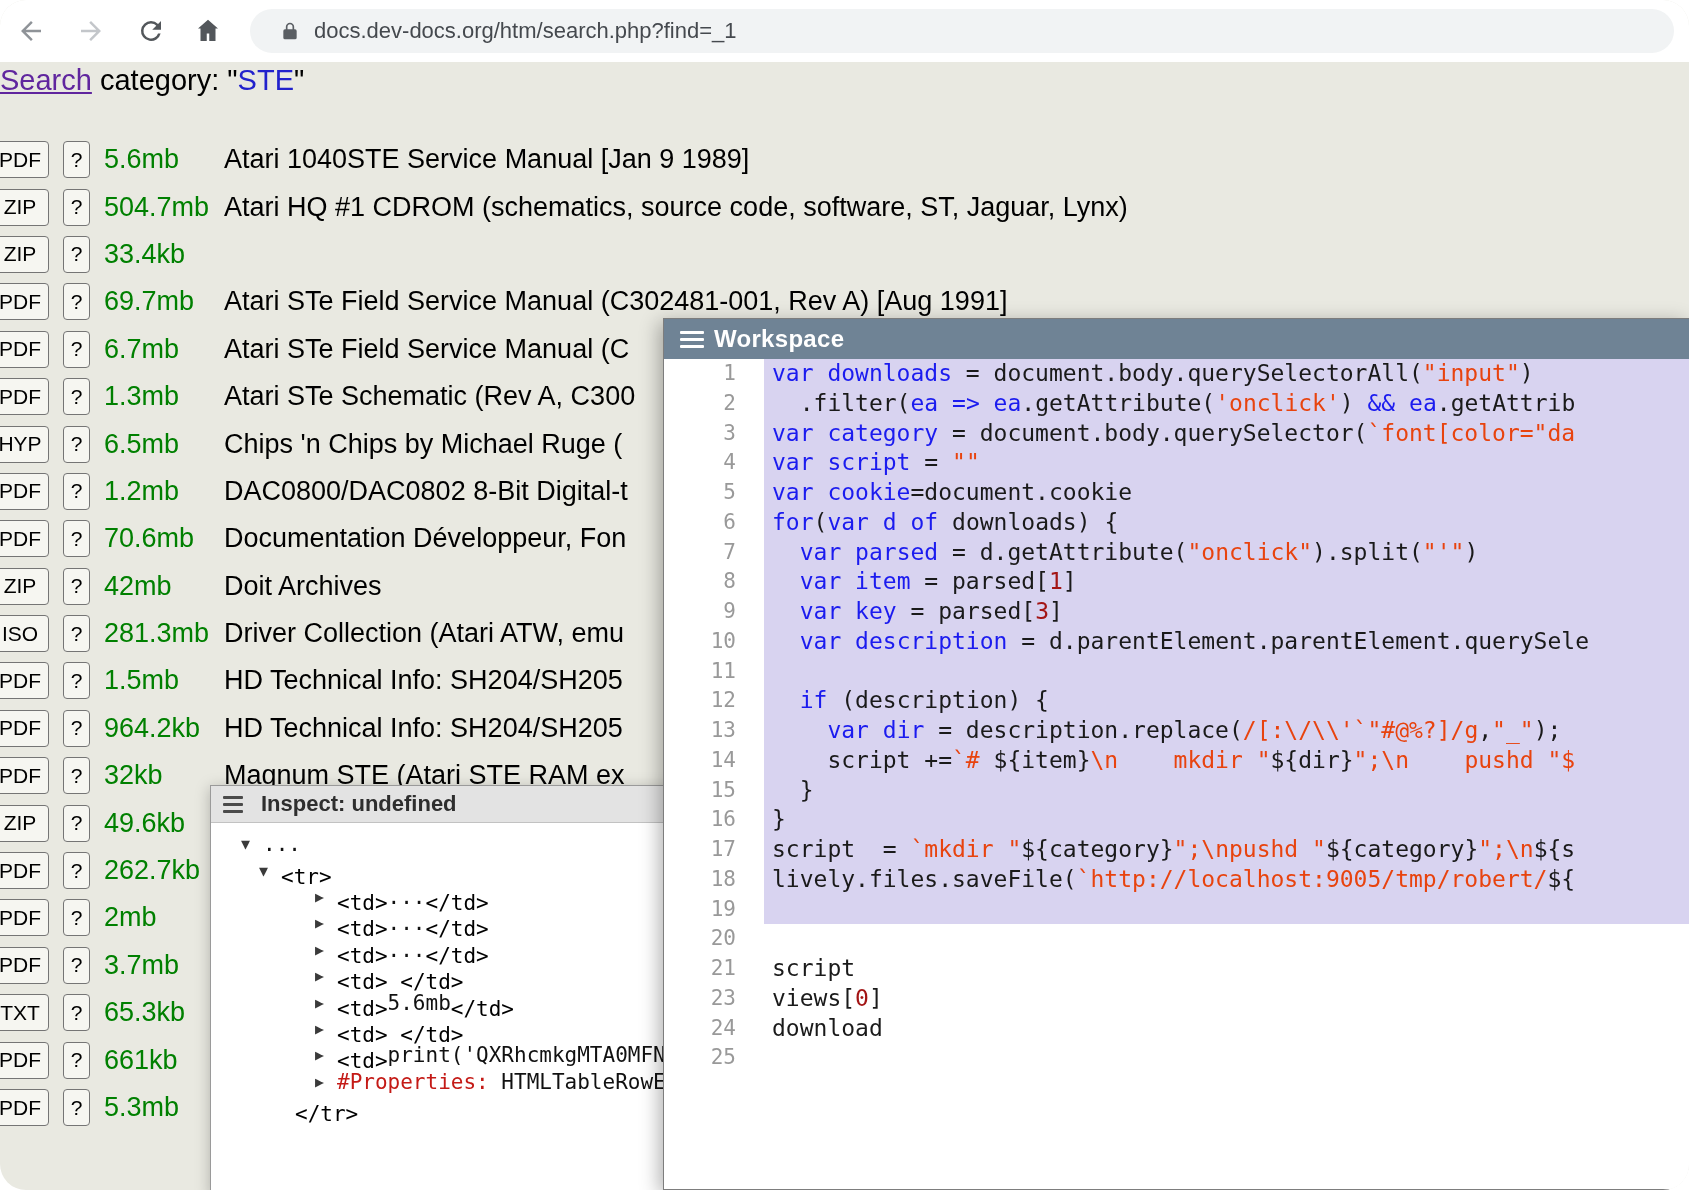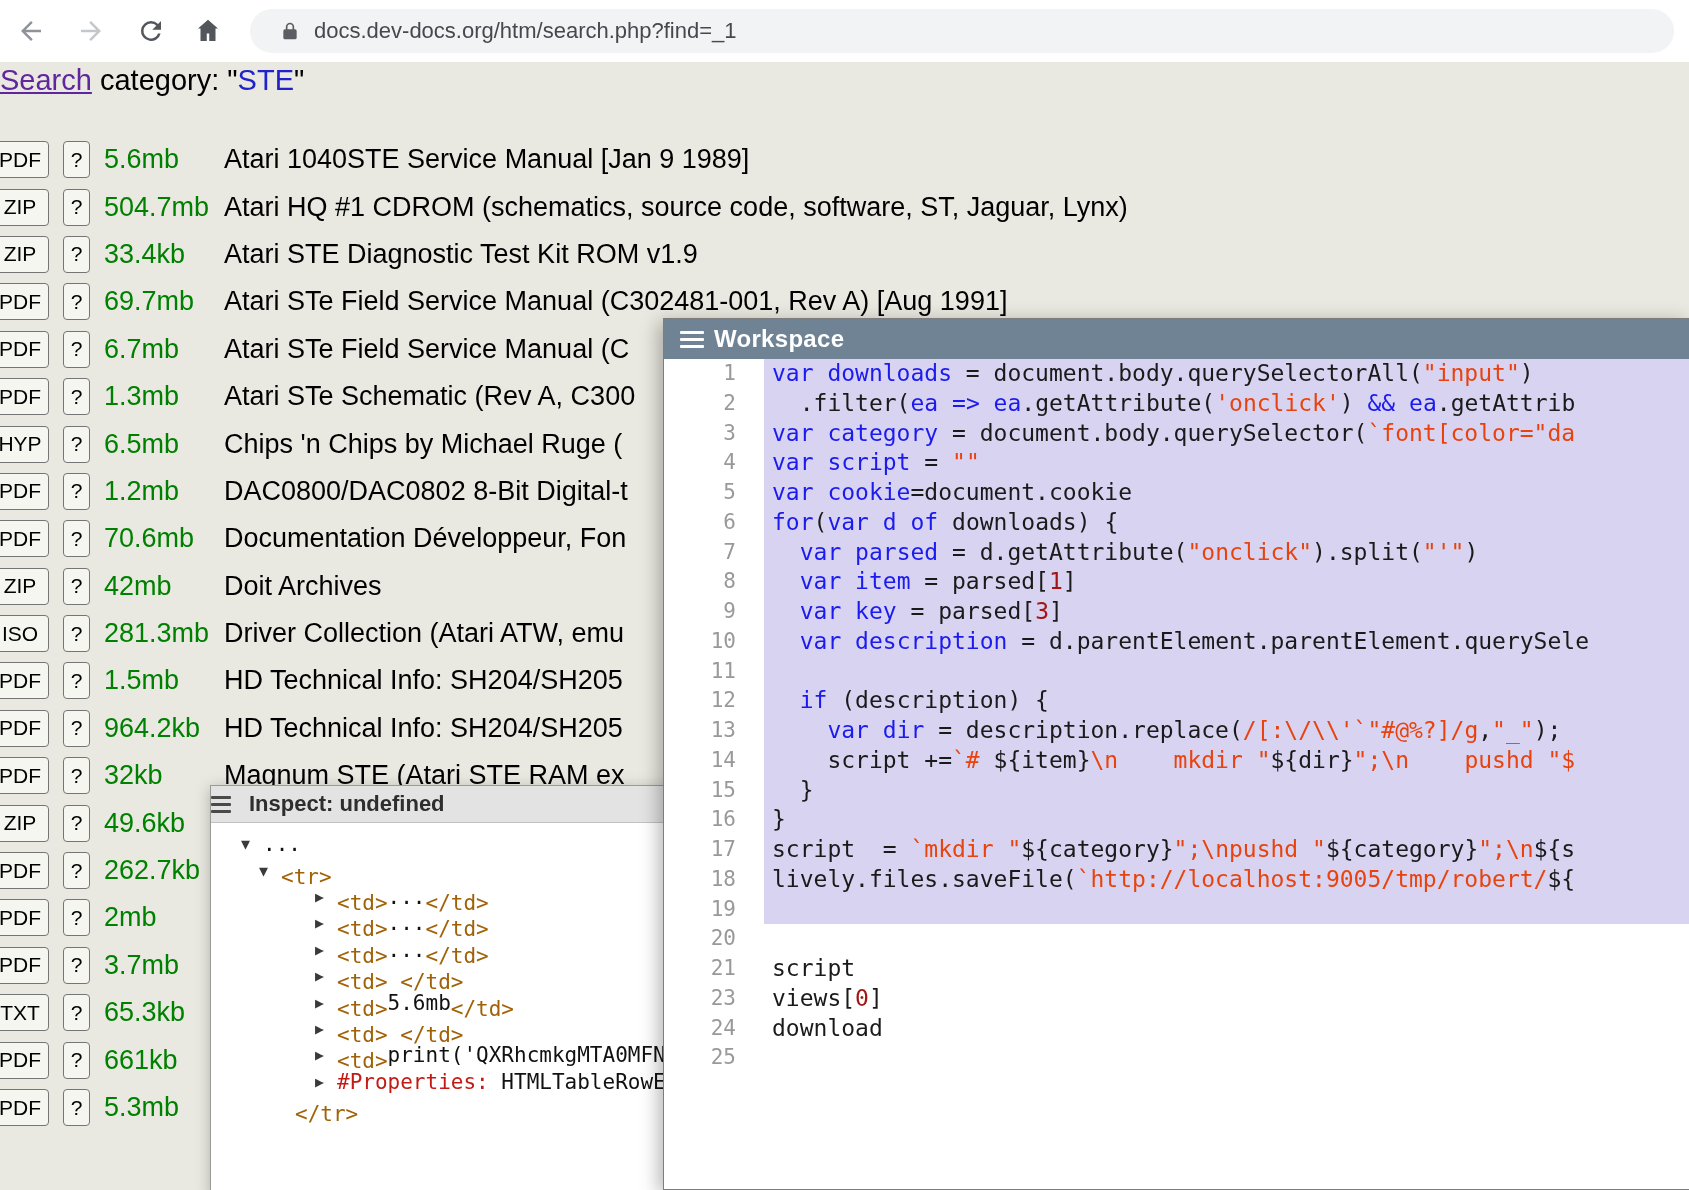--- a/index.html
+++ b/index.html
@@ -1,18 +1,18 @@
 <!DOCTYPE html>
 <html><head>
 <meta charset="utf-8">
 <style>
   * { box-sizing: border-box; }
   body { margin:0; background:#ffffff; }
   #screen { position:relative; width:1689px; height:1190px; overflow:hidden;
-            background:#e9e9e1; font-family:"Liberation Sans", sans-serif; }
+            background:#e9e9e1; font-family:"Liberation Sans", sans-serif;border-radius:26px; }
 
   
   .topbar { position:absolute; top:0; left:0; right:0; height:62px; background:#fff; z-index:40; }
   .nav-btn { position:absolute; top:14px; width:34px; height:34px; background:none; border:none; padding:0;
              display:flex; align-items:center; justify-content:center; cursor:pointer; }
   #back    { left:14px;  color:#8f9398; }
   #fwd     { left:74px;  color:#c3c6ca; }
   #refresh { left:134px; color:#53575b; }
   #home    { left:191px; color:#53575b; }
   .omnibox { position:absolute; left:250px; top:9px; width:1424px; height:44px; border-radius:22px;
@@ -32,26 +32,26 @@
          display:inline-flex; align-items:center; justify-content:center; padding:0; cursor:pointer; }
   .type-btn { min-width:58px; margin-left:-9px; padding:0 6px; }
   .q-btn { width:27px; margin-left:14px; }
   .size { margin-left:14px; width:112px; font-size:27px; color:#008000; flex-shrink:0; }
   .ftitle { margin-left:8px; font-size:27px; color:#000; }
 
   
   .inspector { position:absolute; left:210px; top:785px; width:572px; height:410px; background:#fff;
                border:1px solid #9a9a9a; box-shadow:0 3px 14px rgba(0,0,0,.25); z-index:20; }
   .in-titlebar { height:37px; background:#e3e3e3; border-bottom:1px solid #c2c2c2;
-                 display:flex; align-items:center; }
+                 display:flex; align-items:center; padding-left:12px; }
   .in-title { font-weight:bold; font-size:22px; color:#2e2e2e; margin-left:12px; }
   .in-body { padding-top:8px; font-family:"DejaVu Sans Mono", monospace; font-size:21px; }
   .in-line { height:26.4px; display:flex; align-items:center; white-space:pre; }
   .arrow { width:22px; font-size:15px; color:#3a3a3a; display:inline-block; flex-shrink:0; }
-  .insp-t { color:#a16207;margin-top:12px; }
+  .insp-t { color:#000000;margin-top:12px; }
   .insp-p { color:#c41a16; }
   .insp-d { color:#111; }
 
   
   .hamb { width:26px; display:flex; flex-direction:column; gap:4px; background:none; border:none; padding:0; cursor:pointer; }
   .hamb span { display:block; height:3px; border-radius:1px; }
   .hamb-dark span  { background:#4a4a4a; width:20px; }
   .hamb-light span { background:#ffffff; width:24px; }
 
   
@@ -118,21 +118,20 @@
       <div class="row">
         <button class="btn type-btn">ZIP</button>
         <button class="btn q-btn">?</button>
         <span class="size">504.7mb</span>
         <span class="ftitle">Atari HQ #1 CDROM (schematics, source code, software, ST, Jaguar, Lynx)</span>
       </div>
       <div class="row">
         <button class="btn type-btn">ZIP</button>
         <button class="btn q-btn">?</button>
         <span class="size">33.4kb</span>
-        <span class="ftitle">Atari STE Diagnostic Test Kit ROM v1.9</span>
       </div>
       <div class="row">
         <button class="btn type-btn">PDF</button>
         <button class="btn q-btn">?</button>
         <span class="size">69.7mb</span>
         <span class="ftitle">Atari STe Field Service Manual (C302481-001, Rev A) [Aug 1991]</span>
       </div>
       <div class="row">
         <button class="btn type-btn">PDF</button>
         <button class="btn q-btn">?</button>

